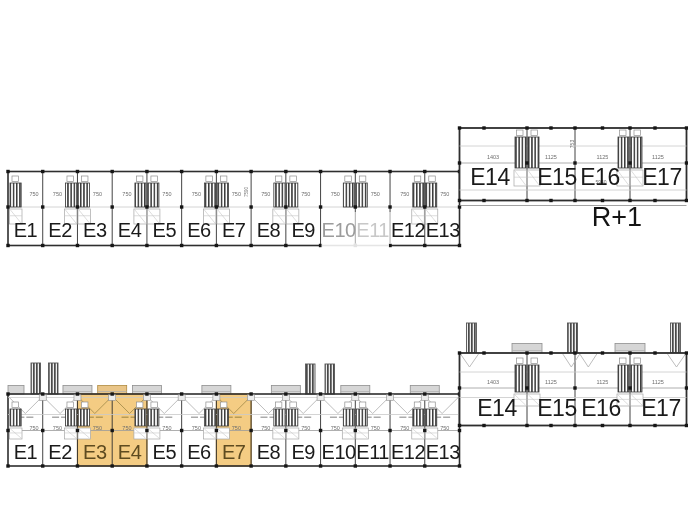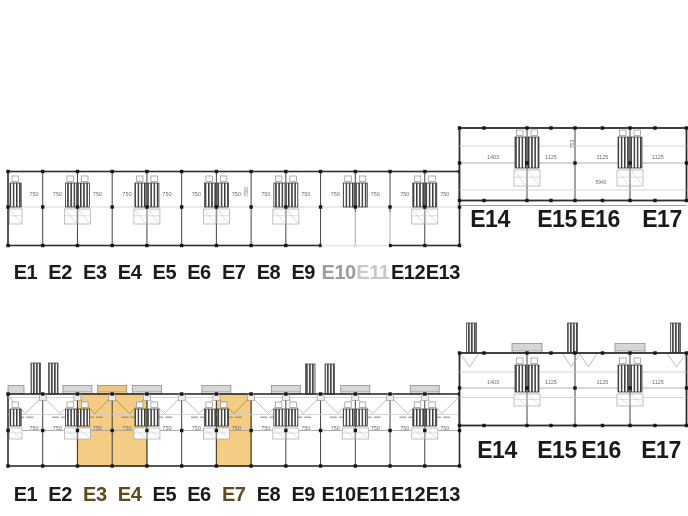--- a/index.html
+++ b/index.html
@@ -1,21 +1,21 @@
 <!DOCTYPE html>
 <html><head>
 <meta charset="utf-8">
 <style>
   html,body{margin:0;padding:0;background:#fff;}
   #canvas{position:relative;width:688px;height:516px;background:#fff;overflow:hidden;
           font-family:"Liberation Sans",sans-serif;}
   #plan-svg{position:absolute;left:0;top:0;}
   #label-layer{position:absolute;left:0;top:0;width:688px;height:516px;}
   #label-layer div{position:absolute;}
-  .u{font-weight:700;text-align:center;letter-spacing:-0.5px;line-height:27px;color:#1A1A1A;margin-top:42px;}
+  .u{font-weight:400;text-align:center;letter-spacing:-0.5px;line-height:27px;color:#1A1A1A;}
   .d{font-size:5.5px;color:#6E6E6E;text-align:center;line-height:7px;}
   .dr{font-size:5px;color:#6E6E6E;text-align:center;line-height:6px;transform:rotate(-90deg);}
   .floor-label{position:absolute;font-size:27px;font-weight:500;color:#141414;text-align:center;
                letter-spacing:0;line-height:30px;}
 </style>
 </head>
 <body>
 
 <div id="canvas">
   <svg id="plan-svg" width="688" height="516">
@@ -537,13 +537,14 @@
       <div class="u" style="left: 425.769px; top: 438.5px; width: 32.7308px; font-size: 20px; color: rgb(26, 26, 26);">E13</div>
       <div class="d" style="left: 481px; top: 379px; width: 24px;">1403</div>
       <div class="d" style="left: 539px; top: 379px; width: 24px;">1125</div>
       <div class="d" style="left: 590.5px; top: 379px; width: 24px;">1125</div>
       <div class="d" style="left: 646px; top: 379px; width: 24px;">1125</div>
       <div class="u" style="left: 464px; top: 395px; width: 66px; font-size: 23px;">E14</div>
       <div class="u" style="left: 524px; top: 395px; width: 66px; font-size: 23px;">E15</div>
       <div class="u" style="left: 568px; top: 395px; width: 66px; font-size: 23px;">E16</div>
       <div class="u" style="left: 628px; top: 395px; width: 66px; font-size: 23px;">E17</div>
     </div>
+  <div class="floor-label" style="left:572px;top:202px;width:90px;">R+1</div>
 </div>
 
 </body></html>

